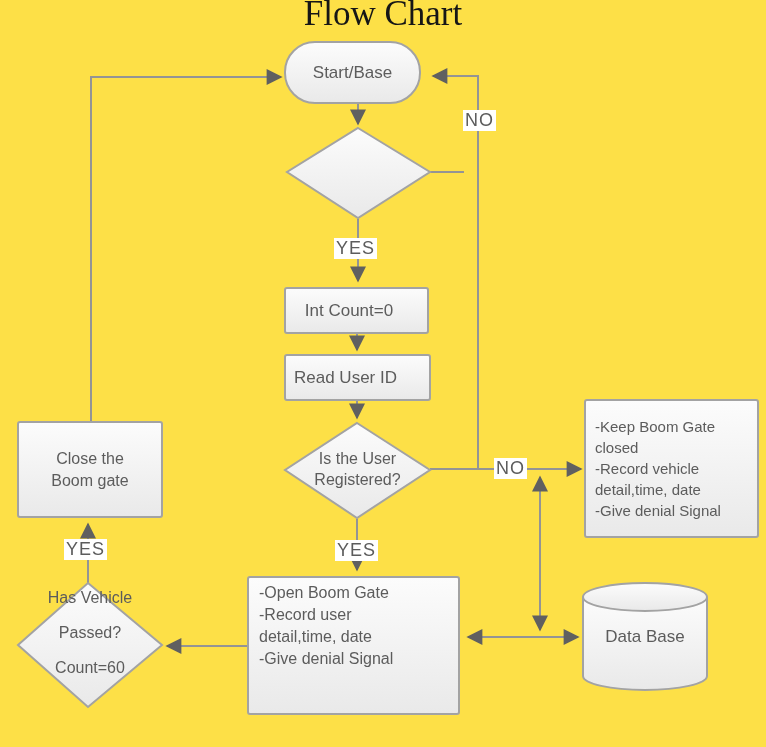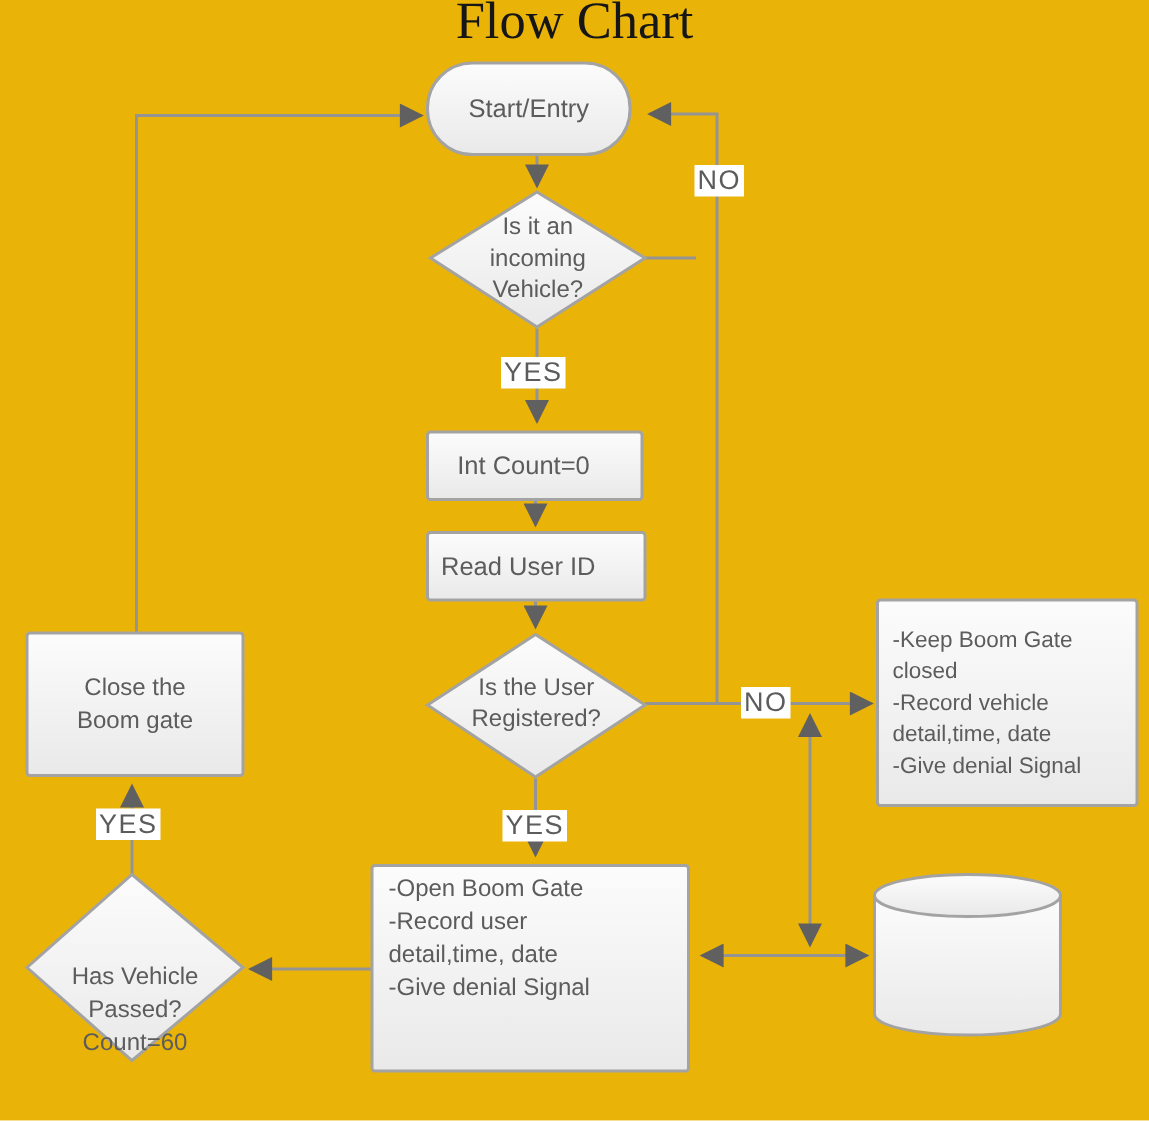--- a/index.html
+++ b/index.html
@@ -1,19 +1,19 @@
 <!DOCTYPE html>
 <html><head>
 <meta charset="utf-8">
 <style>
   html,body{margin:0;padding:0;background:#ffffff;}
   #canvas{
     position:relative;
     width:766px;height:747px;
-    background:#eab308;
+    background:#fde047;
     font-family:"Liberation Sans",sans-serif;
     overflow:hidden;
   }
   #diagram-svg{position:absolute;left:0;top:0;}
   .node-label{
     position:absolute;
     color:#5c5c5c;
     display:flex;flex-direction:column;
     align-items:center;justify-content:center;
     text-align:center;
@@ -80,27 +80,22 @@
       <polygon points="357,423 430,470 357,518 285,470"></polygon>
       <rect x="18" y="422" width="144" height="95" rx="2"></rect>
       <rect x="585" y="400" width="173" height="137" rx="2"></rect>
       <rect x="248" y="577" width="211" height="137" rx="2"></rect>
       <polygon points="88,583 162,645 88,707 18,645"></polygon>
       <path d="M583,597 v79 a62,14 0 0 0 124,0 v-79"></path>
       <ellipse cx="645" cy="597" rx="62" ry="14"></ellipse>
     </g>
   </svg>
 
-  <div class="node-label fs17" style="left:285px;top:42px;width:135px;height:61px;">Start/Entry</div>
+  <div class="node-label fs17" style="left:285px;top:42px;width:135px;height:61px;">Start/Base</div>
 
-  <div class="node-label multiline" style="left:287px;top:141px;width:143px;">
-    <div class="ln">Is it an</div>
-    <div class="ln">incoming</div>
-    <div class="ln">Vehicle?</div>
-  </div>
 
   <div class="node-label fs17" style="left:285px;top:288px;width:128px;height:45px;">Int Count=0</div>
 
   <div class="node-label fs17" style="left:285px;top:355px;width:121px;height:45px;">Read User ID</div>
 
   <div class="node-label multiline" style="left:285px;top:448px;width:145px;">
     <div class="ln">Is the User</div>
     <div class="ln">Registered?</div>
   </div>
 
@@ -117,26 +112,27 @@
     <div>-Give denial Signal</div>
   </div>
 
   <div class="node-label left-align" style="left:248px;top:577px;width:200px;height:97px;padding-left:11px;font-size:16px;line-height:22px;">
     <div>-Open Boom Gate</div>
     <div>-Record user</div>
     <div>detail,time, date</div>
     <div>-Give denial Signal</div>
   </div>
 
-  <div class="node-label multiline" style="left:18px;top:641px;width:144px;line-height:22px;">
+  <div class="node-label multiline" style="left:18px;top:587px;width:144px;line-height:22px;gap:13px;">
     <div>Has Vehicle</div>
     <div>Passed?</div>
     <div>Count=60</div>
   </div>
 
+  <div class="node-label fs17" style="left:583px;top:605px;width:124px;height:64px;">Data Base</div>
 
   <div class="edge-label" style="left:463px;top:110px;">NO</div>
   <div class="edge-label" style="left:334px;top:238px;">YES</div>
   <div class="edge-label" style="left:494px;top:458px;">NO</div>
   <div class="edge-label" style="left:335px;top:540px;">YES</div>
   <div class="edge-label" style="left:64px;top:539px;">YES</div>
 
 </div>
 
 </body></html>

